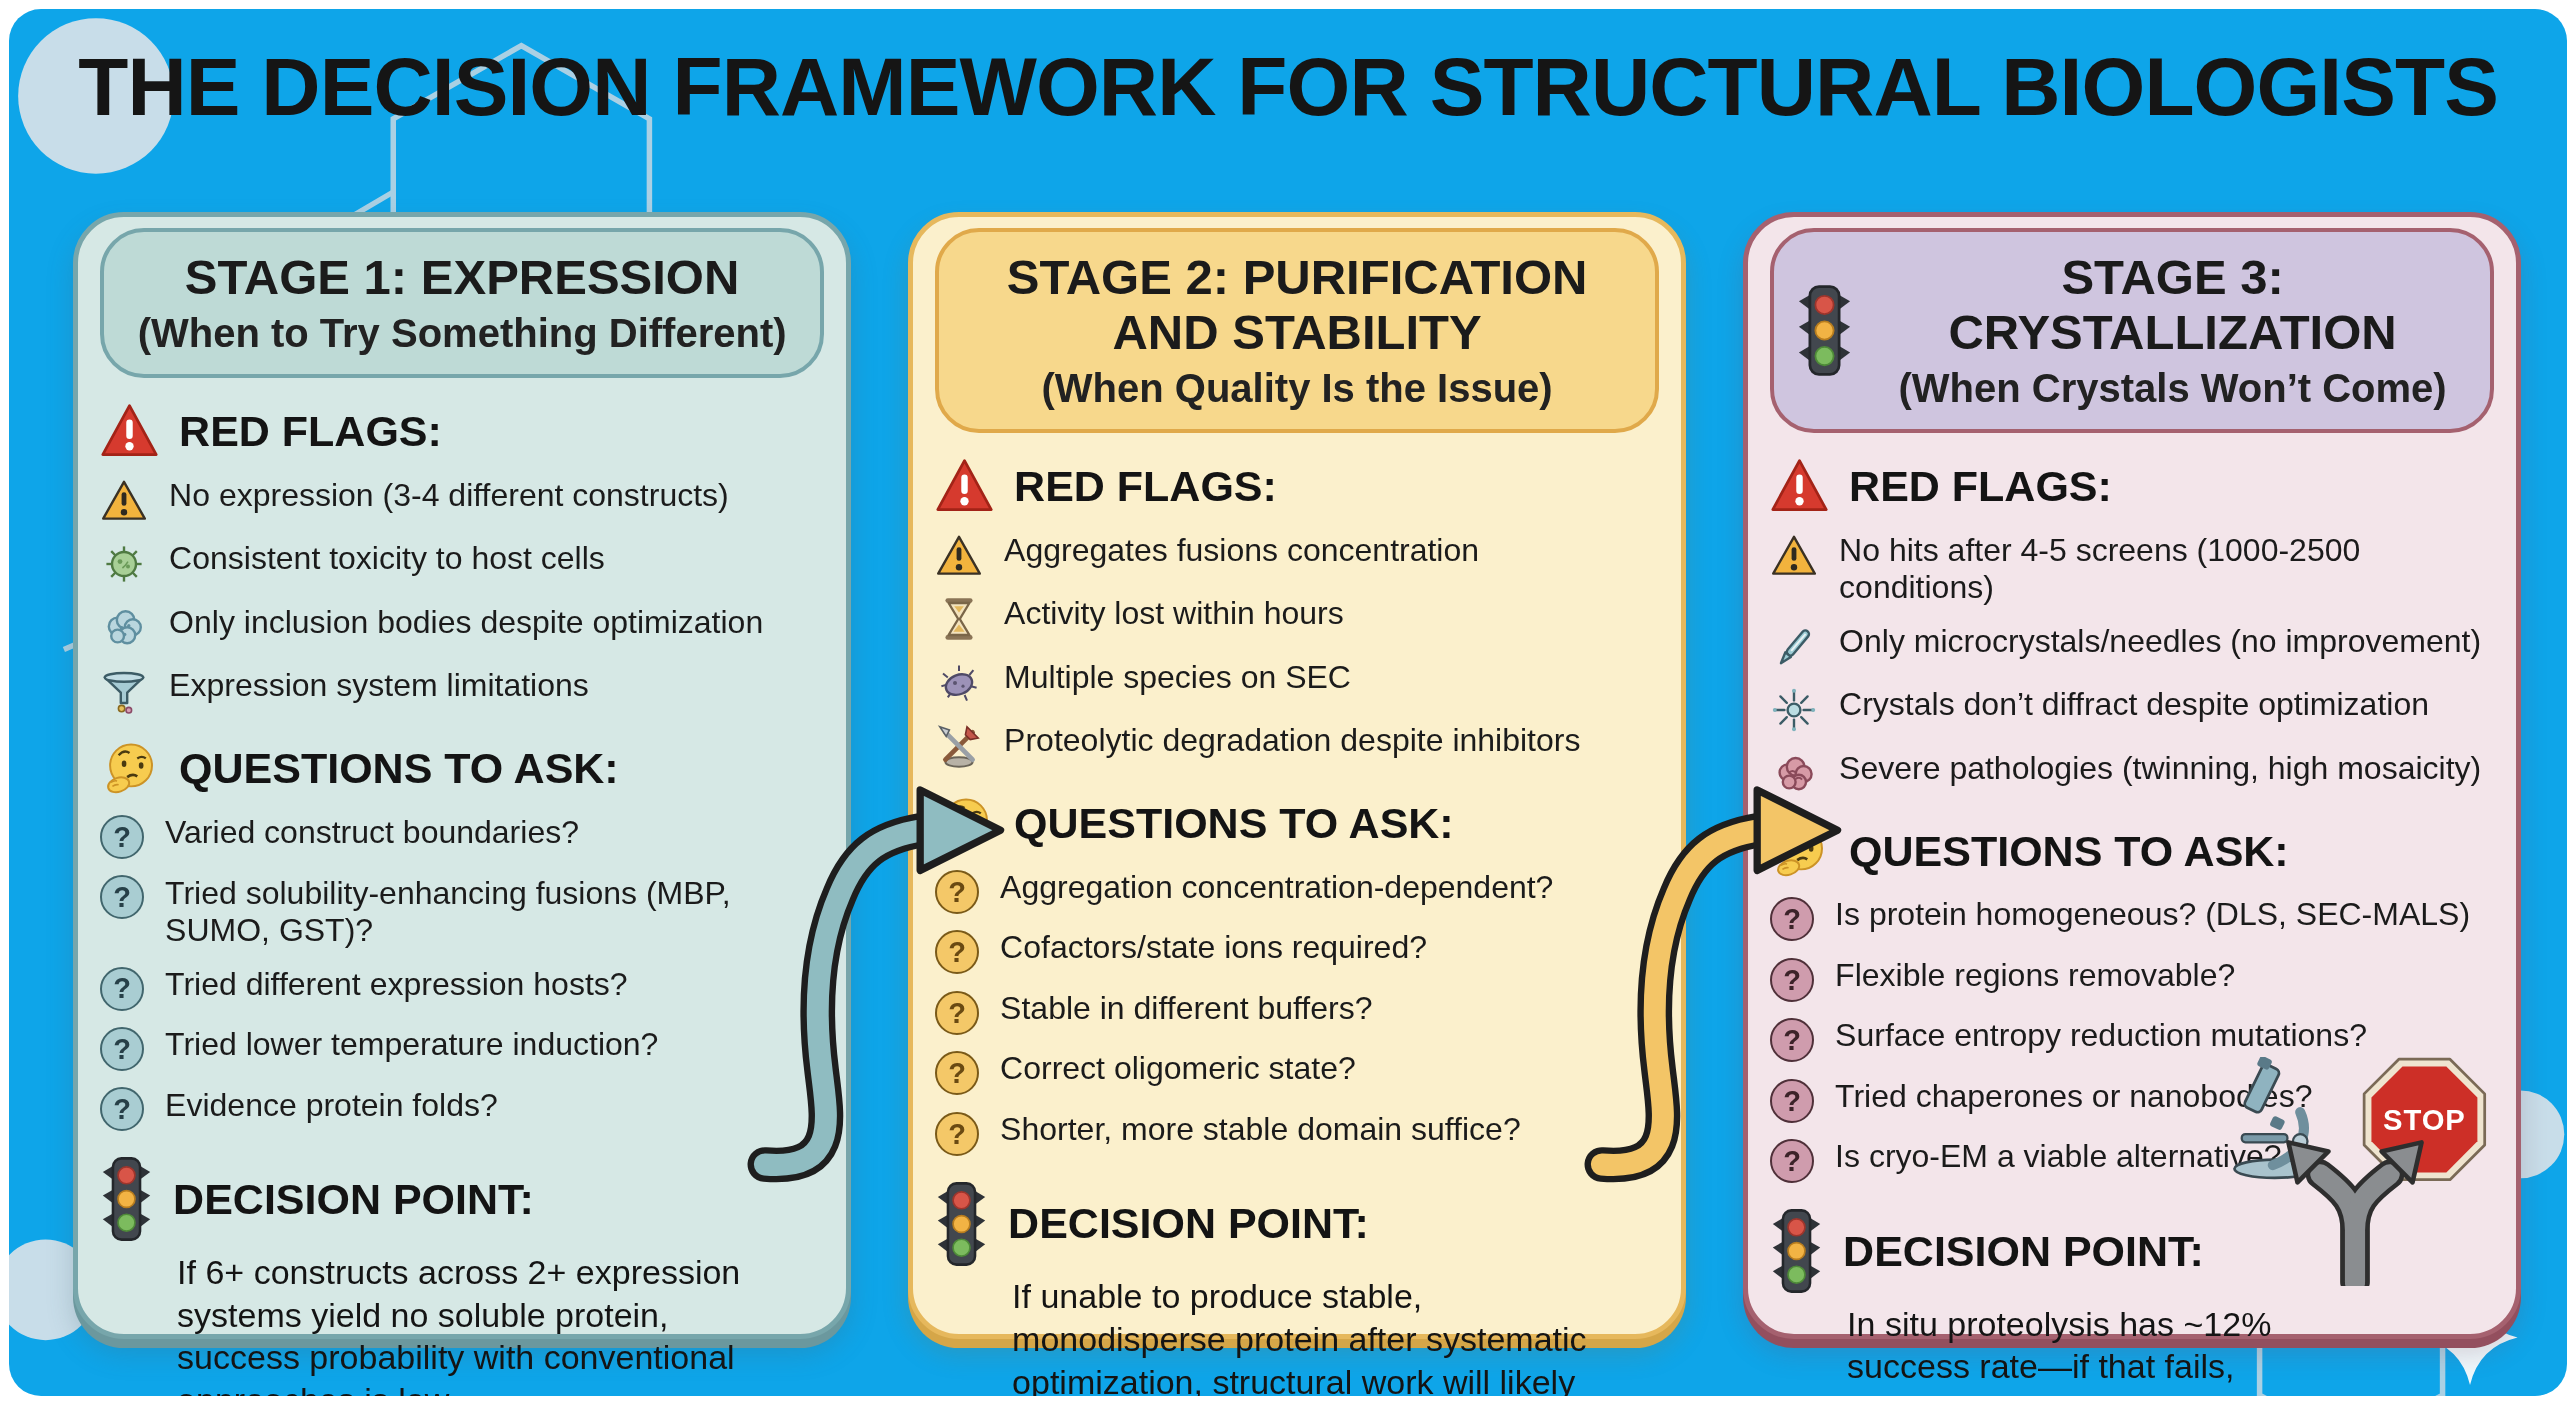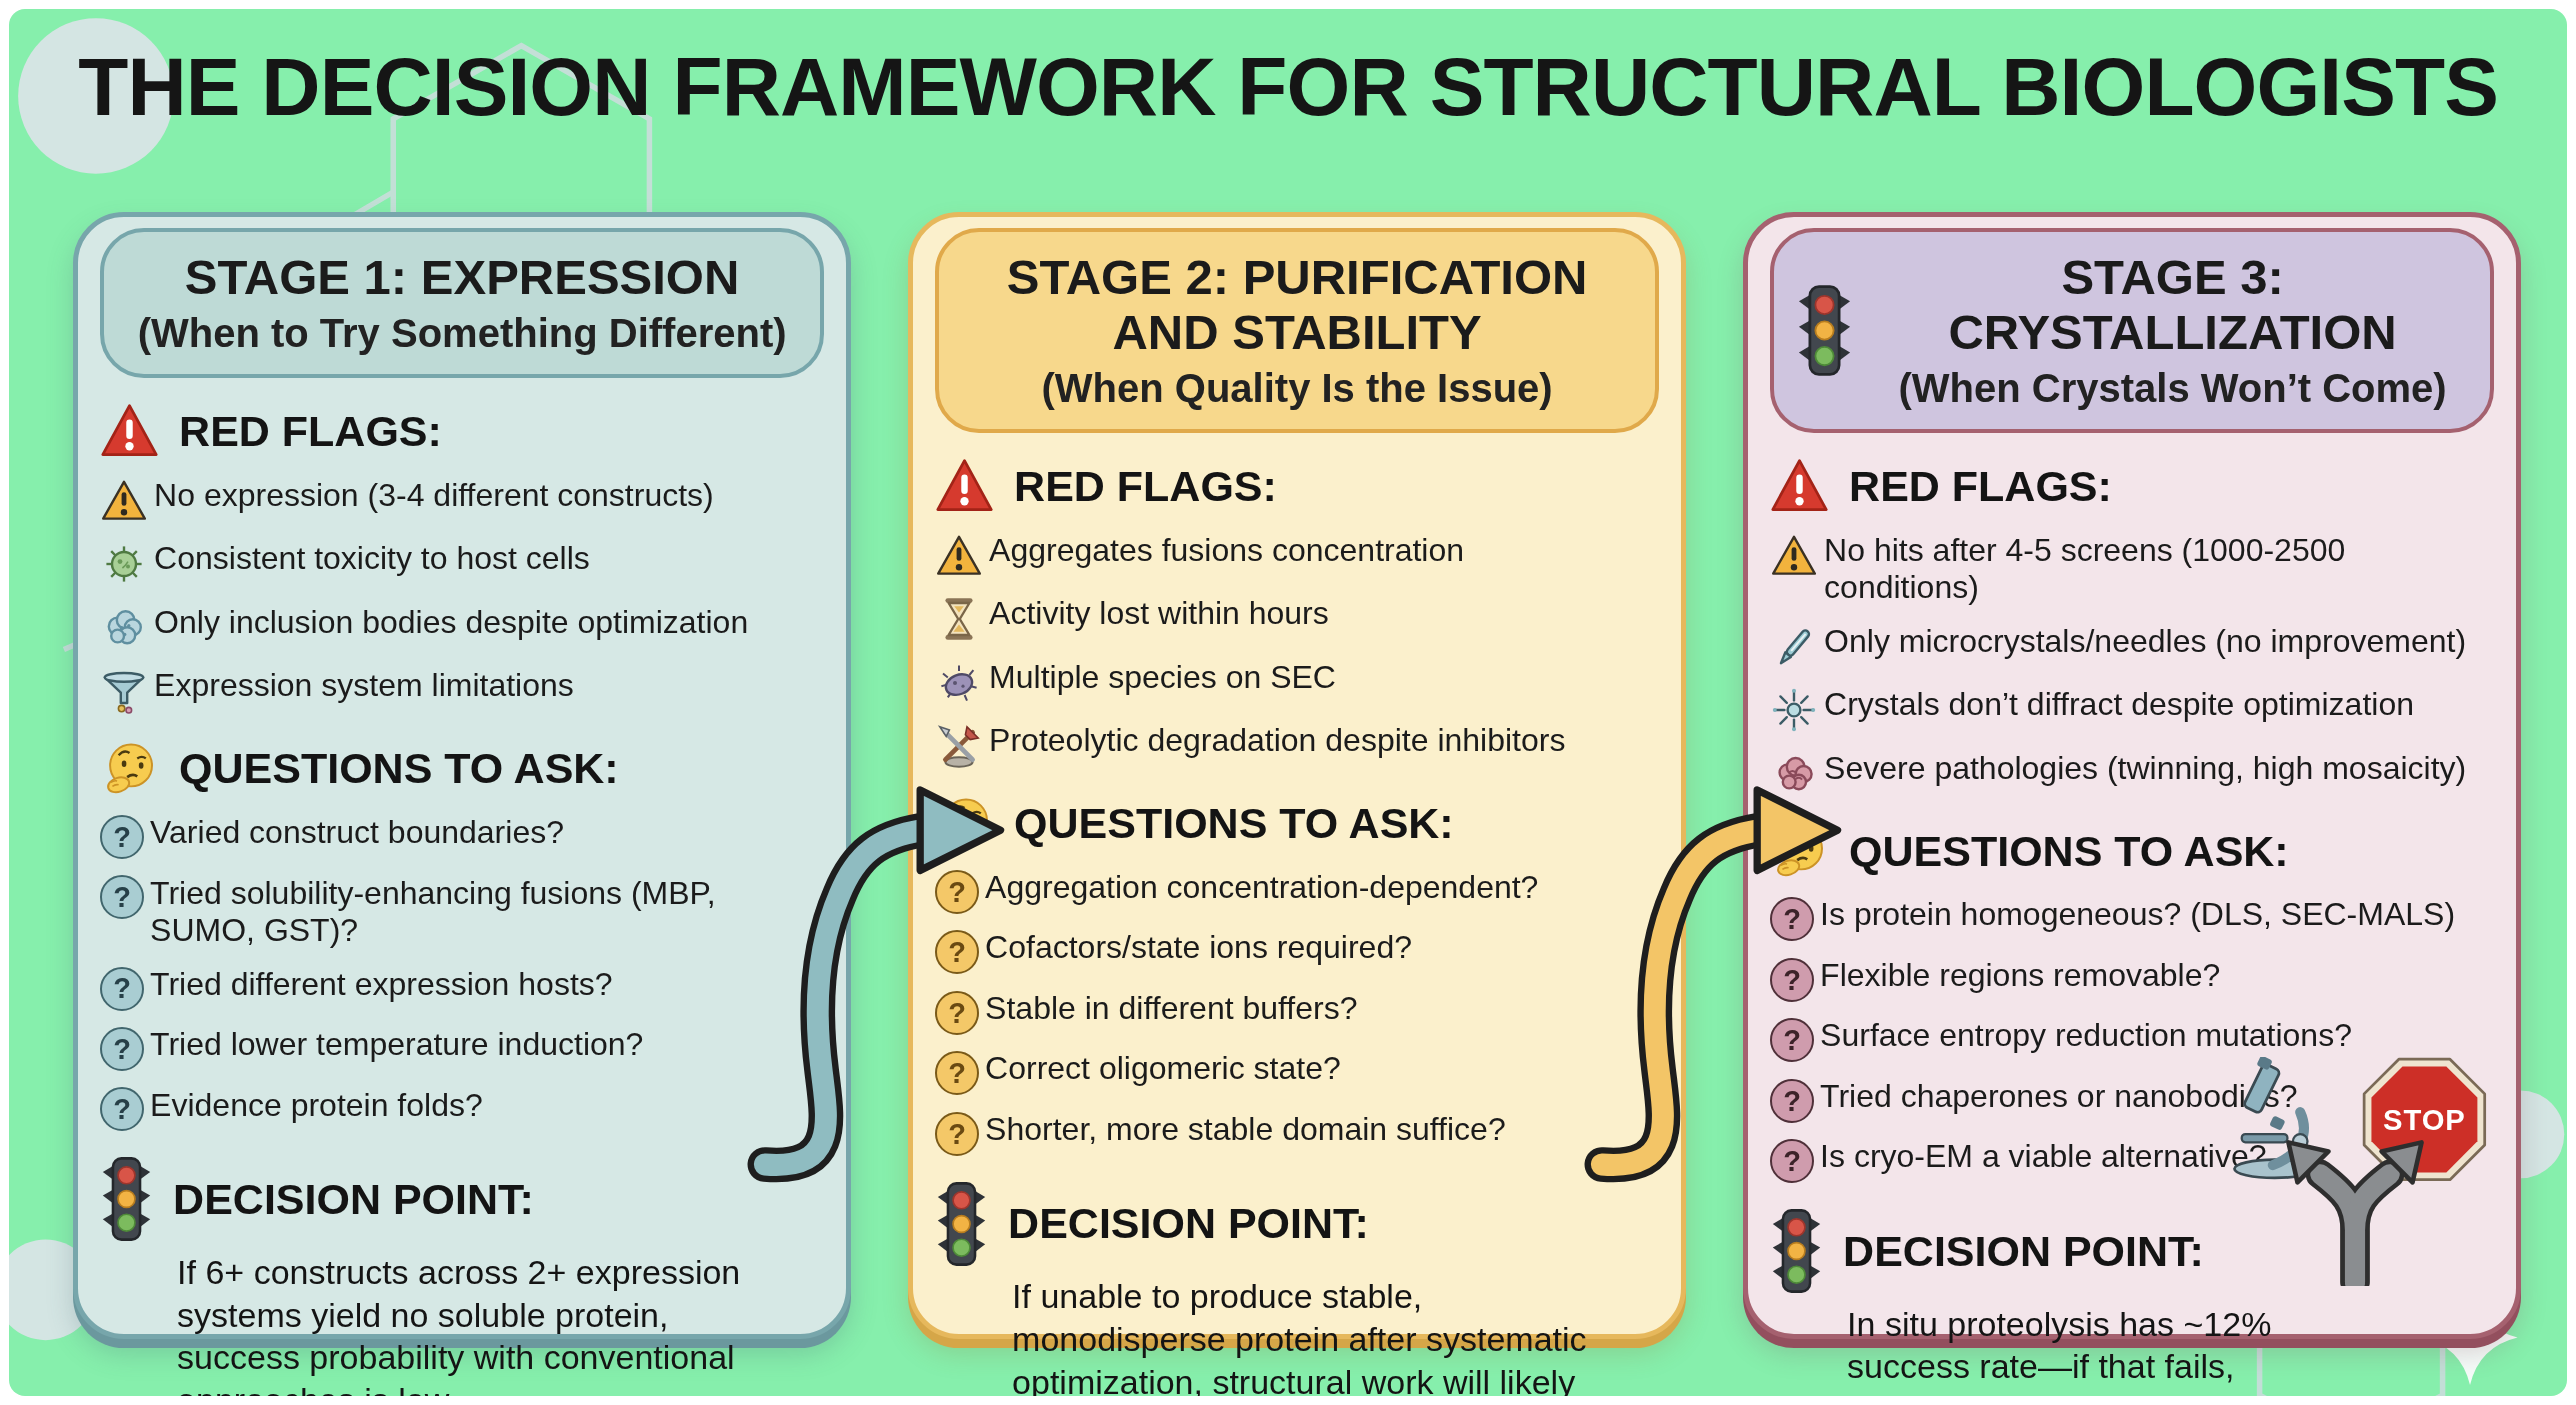--- a/index.html
+++ b/index.html
@@ -1,39 +1,39 @@
 <!DOCTYPE html>
 <html style="font-size:14.6px"><head>
 <meta charset="utf-8">
 <style>
   html,body{margin:0;padding:0;width:2576px;height:1405px;background:#ffffff;overflow:hidden;
             font-family:"Liberation Sans", sans-serif;}
-  .poster{position:absolute;left:9.1px;top:9.1px;width:2558px;height:1387px;border-radius:16px;
-          background:#86efac;overflow:hidden;}
+  .poster{position:absolute;left:9.1px;top:9.1px;width:2558px;height:1387px;border-radius:32px;
+          background:#0ea5e9;overflow:hidden;}
   .doodles{position:absolute;left:0;top:0;z-index:1;}
   .title{position:absolute;top:31px;left:0;width:100%;text-align:center;font-size:82px;font-weight:700;
          letter-spacing:-0.9px;color:#151515;z-index:3;}
   .card{position:absolute;top:203px;width:778px;height:1127px;border-radius:51px;box-sizing:border-box;
         padding:11px 22px 24px;z-index:2;}
   .card1{left:64px;background:#d6e8e5;border:5.5px solid #77a6ab;box-shadow:0 9.1px 0 #6b989e,0 14.6px 25.6px rgba(70,100,110,.25);}
   .card2{left:899px;background:#fbf0cc;border:5.5px solid #e6b85c;box-shadow:0 9.1px 0 #d5a648,0 14.6px 25.6px rgba(140,110,50,.22);}
   .card3{left:1734px;background:#f3e5ea;border:5.5px solid #a5616f;box-shadow:0 9.1px 0 #934f5e,0 14.6px 25.6px rgba(120,70,85,.22);position:relative;}
   .hdr{border-radius:44px;display:flex;align-items:center;justify-content:center;gap:24px;
        text-align:center;padding:18.3px 22px;box-sizing:border-box;}
   .card1 .hdr{background:#bedad6;border:4.6px solid #77a6ab;}
   .card2 .hdr{background:#f7d88c;border:4.6px solid #e0a94a;}
   .card3 .hdr{background:#cfc5df;border:4.6px solid #a5616f;}
   .hdr-title{font-size:49px;font-weight:700;color:#1b1b1b;line-height:1.12;}
   .card2 .hdr-title{max-width:585px;}
   .hdr-sub{font-size:40px;font-weight:700;color:#222;margin-top:5.5px;}
   .sec-head{display:flex;align-items:center;gap:20px;margin:24px 0 3.7px;}
   .sec-title{font-size:43px;font-weight:700;color:#141414;}
   .big-ic{width:59px;height:59px;flex:0 0 59px;}
   .big-ic.tall{height:88px;flex-basis:53px;width:53px;}
-  .item{display:flex;align-items:flex-start;gap:6px;margin-top:15.6px;font-size:32px;color:#1b1b1b;line-height:1.18;}
+  .item{display:flex;align-items:flex-start;gap:21px;margin-top:15.6px;font-size:32px;color:#1b1b1b;line-height:1.18;}
   .ic{width:48px;height:48px;flex:0 0 48px;}
   .ic svg,.big-ic svg{display:block;width:100%;height:100%;}
   .qc{width:44px;height:44px;flex:0 0 44px;border-radius:50%;display:flex;align-items:center;justify-content:center;
       font-weight:700;font-size:29px;border:2.7px solid;box-sizing:border-box;margin-top:0.9px;}
   .card1 .qc{background:#a9cdd2;border-color:#41666d;color:#274048;}
   .card2 .qc{background:#f4c868;border-color:#7a5a18;color:#6a4a12;}
   .card3 .qc{background:#cf9cad;border-color:#4f3039;color:#3c2329;}
   .decision-text{margin:7.3px 0 0 77px;font-size:34px;line-height:1.26;color:#141414;max-width:604px;}
   .card3 .decision-text{max-width:476px;}
   .arrow{position:absolute;z-index:6;}

